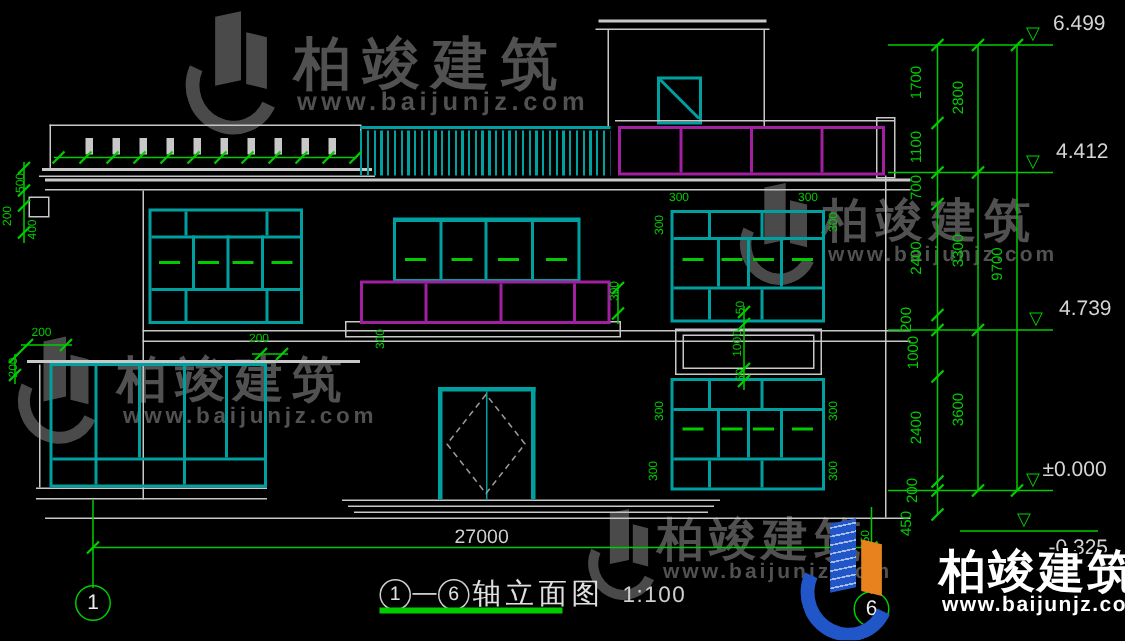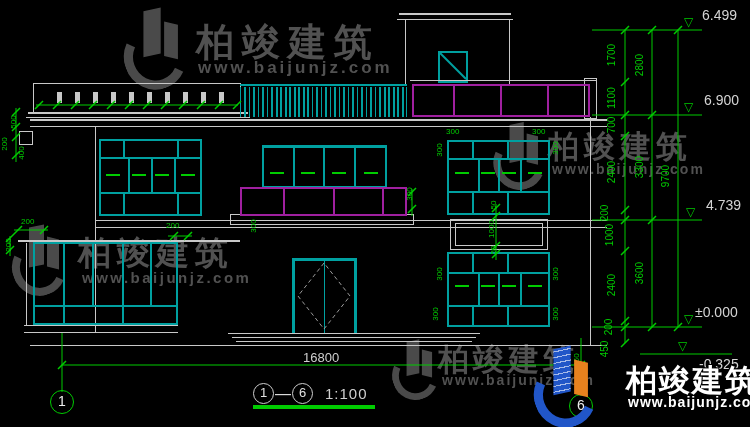--- a/index.html
+++ b/index.html
@@ -248,21 +248,21 @@
 
     <path d="M324 263 L298 296 L324 329 L350 296 Z" stroke="#9a9a9a" stroke-width="1" stroke-dasharray="4 3" fill="none"></path>
   </svg>
 
   <span class="tri draw" style="left:684px;top:16px;">▽</span>
   <span class="tri draw" style="left:684px;top:101px;">▽</span>
   <span class="tri draw" style="left:686px;top:206px;">▽</span>
   <span class="tri draw" style="left:684px;top:313px;">▽</span>
   <span class="tri draw" style="left:678px;top:340px;">▽</span>
   <span class="lvl draw" style="left:702px;top:7px;">6.499</span>
-  <span class="lvl draw" style="left:704px;top:92px;">6.900</span>
+  <span class="lvl draw" style="left:704px;top:92px;">4.412</span>
   <span class="lvl draw" style="left:706px;top:197px;">4.739</span>
   <span class="lvl draw" style="left:695px;top:304px;">±0.000</span>
   <span class="lvl draw" style="left:699px;top:356px;">-0.325</span>
 
   <span class="dim vd draw" style="left:592px;top:50px;">1700</span>
   <span class="dim vd draw" style="left:592px;top:93px;">1100</span>
   <span class="dim vd draw" style="left:592px;top:120px;">700</span>
   <span class="dim vd draw" style="left:592px;top:167px;">2400</span>
   <span class="dim vd draw" style="left:585px;top:208px;">200</span>
   <span class="dim vd draw" style="left:590px;top:230px;">1000</span>
@@ -288,29 +288,30 @@
   <span class="sdim vd draw" style="left:536px;top:144px;">300</span>
   <span class="sdim vd draw" style="left:474px;top:201px;">50</span>
   <span class="sdim vd draw" style="left:472px;top:225px;">1000</span>
   <span class="sdim vd draw" style="left:474px;top:246px;">50</span>
   <span class="sdim vd draw" style="left:420px;top:270px;">300</span>
   <span class="sdim vd draw" style="left:536px;top:270px;">300</span>
   <span class="sdim vd draw" style="left:416px;top:310px;">300</span>
   <span class="sdim vd draw" style="left:536px;top:310px;">300</span>
   <span class="sdim vd draw" style="left:557px;top:356px;">450</span>
 
-  <span class="abs draw" style="left:303px;top:350px;color:#cfcfcf;font-size:13px;">16800</span>
+  <span class="abs draw" style="left:303px;top:350px;color:#cfcfcf;font-size:13px;">27000</span>
 
   <div class="bubble" style="left:50px;top:390px;">1</div>
   <div class="bubble" style="left:569px;top:394px;">6</div>
 
   <div class="title">
     <span class="tcirc">1</span>
     <span style="margin:0 1px;">—</span>
     <span class="tcirc">6</span>
+    <span class="tname">轴立面图</span>
     <span class="tscale">1:100</span>
   </div>
   <div class="underline"></div>
 
   <div class="wm wm5" style="left:538px;top:352px;z-index:5;opacity:1;">
     <div class="logo color" style="transform:scale(1.15);">
       <i class="swoosh"></i>
       <i class="b1"></i>
       <i class="b2"></i>
     </div>

